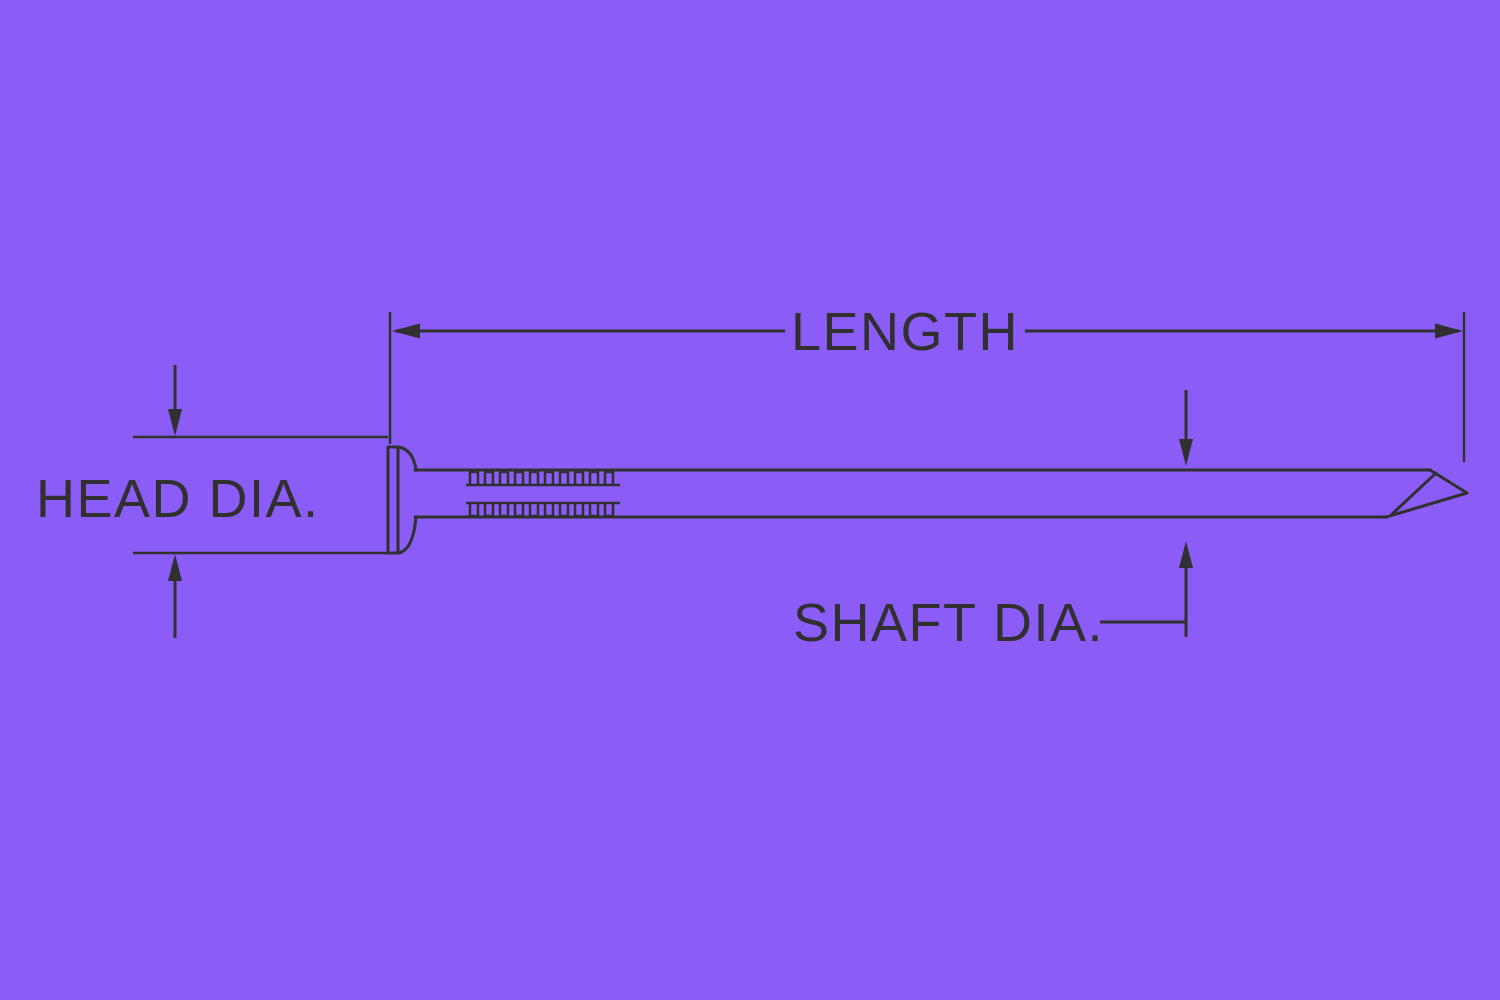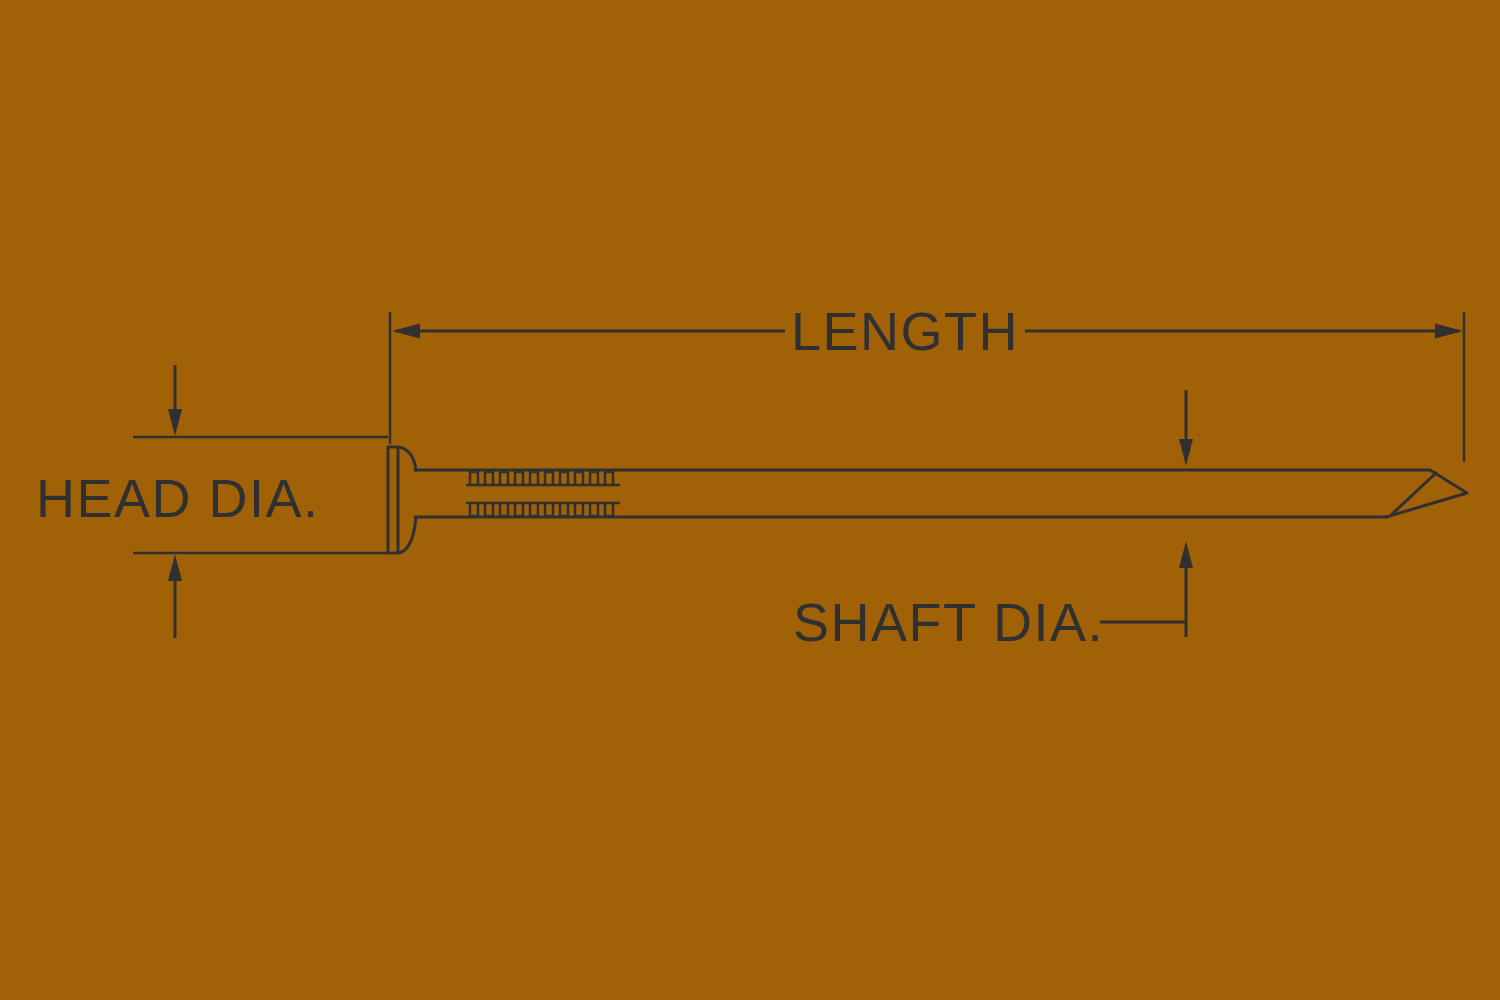--- a/index.html
+++ b/index.html
@@ -5,21 +5,21 @@
   html, body {
     margin: 0;
     padding: 0;
     background: #ffffff;
     font-family: "Liberation Sans", sans-serif;
   }
   .stage {
     position: relative;
     width: 1500px;
     height: 1000px;
-    background: #a16207;
+    background: #8b5cf6;
     overflow: hidden;
   }
   .stage svg {
     position: absolute;
     left: 0;
     top: 0;
   }
   text {
     fill: #303030;
     font-family: "Liberation Sans", sans-serif;

